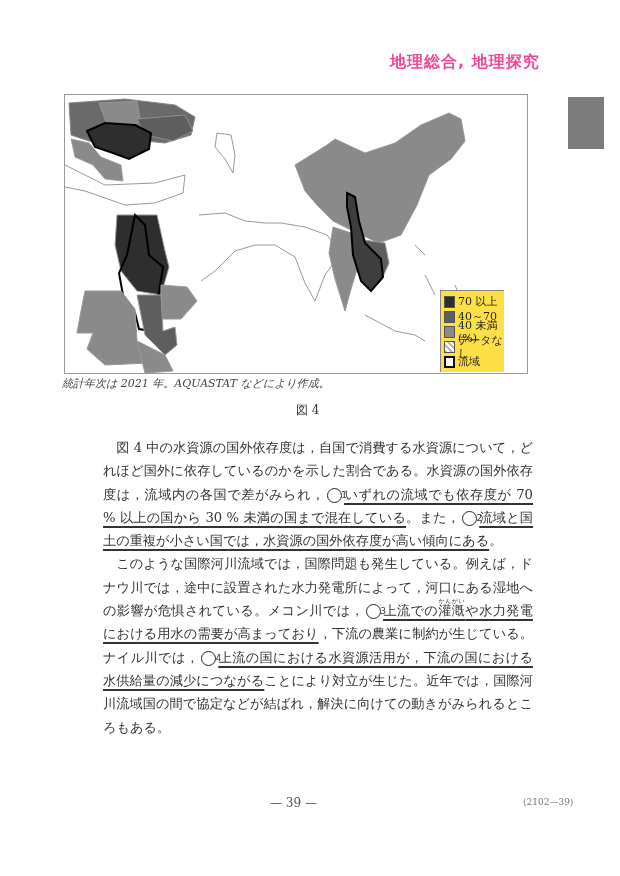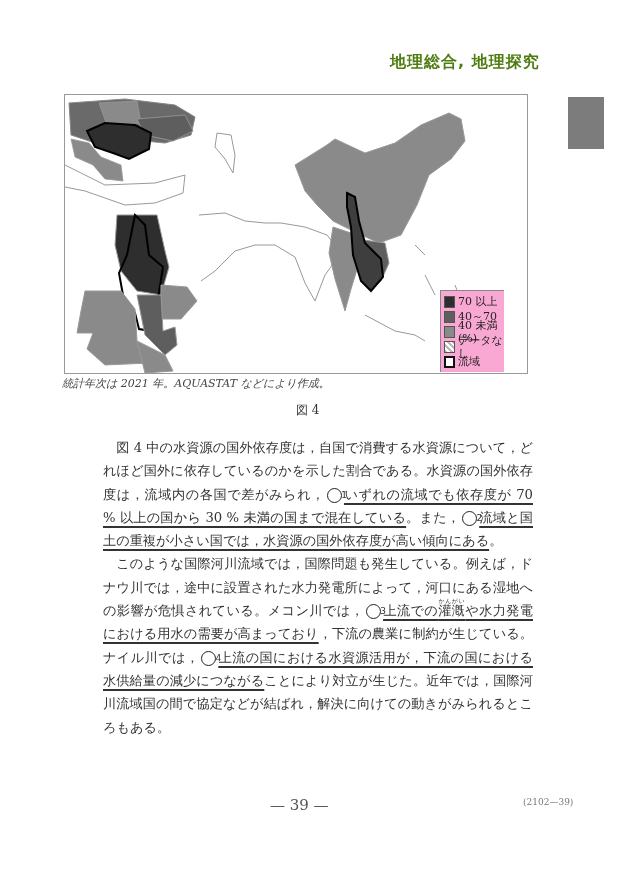--- a/index.html
+++ b/index.html
@@ -4,35 +4,35 @@
 <style>
   html, body { margin: 0; padding: 0; background: #ffffff; }
   body {
     width: 620px; height: 876px; position: relative; overflow: hidden;
     font-family: "DejaVu Serif", "Liberation Serif", serif;
     color: #222;
   }
   .header-title {
     position: absolute; top: 52px; left: 390px;
     font-family: "DejaVu Sans", "Liberation Sans", sans-serif;
-    font-weight: bold; font-size: 16px; letter-spacing: 1px; color: #4d7c0f;
+    font-weight: bold; font-size: 16px; letter-spacing: 1px; color: #ec4899;
   }
   .side-tab {
     position: absolute; top: 97px; left: 568px; width: 36px; height: 52px;
     background: #7c7c7c;
   }
   .map-frame {
     position: absolute; top: 94px; left: 64px; width: 462px; height: 278px;
     border: 1px solid #999; background: #fff; overflow: hidden;
   }
   .map-frame svg { position: absolute; left: 0; top: 0; }
   .legend {
     position: absolute; left: 375px; top: 195px; width: 64px; height: 82px;
     border: 1px solid #888; border-right: none; border-bottom: none;
-    background: #f9a8d4; font-size: 11px; line-height: 13px;
+    background: #fde047; font-size: 11px; line-height: 13px;
     font-family: "DejaVu Serif", "Liberation Serif", serif;
     padding: 3px 0 0 3px; box-sizing: border-box;
   }
   .legend-row { display: flex; align-items: center; height: 15px; }
   .swatch { width: 11px; height: 12px; margin-right: 3px; border: 1px solid #555; box-sizing: border-box; flex: none; }
   .sw-high { background: #2e2e2e; }
   .sw-mid { background: #5e5e5e; }
   .sw-low { background: #8a8a8a; }
   .sw-nodata { background: repeating-linear-gradient(45deg, #bbb 0 2px, #fff 2px 4px); }
   .sw-basin { background: #fff; border: 2px solid #111; }
@@ -48,21 +48,21 @@
   }
   .body-text p { margin: 0; text-indent: 1em; }
   .ul { text-decoration: underline; text-decoration-thickness: 1.5px; text-underline-offset: 4px; }
   .circ {
     display: inline-block; width: 13px; height: 13px; border: 1.4px solid #222;
     border-radius: 50%; font-size: 9px; line-height: 13px; text-align: center;
     font-family: "DejaVu Sans", sans-serif; margin: 0 2px; vertical-align: 1px;
   }
   ruby rt { font-size: 6px; }
   .page-num {
-    position: absolute; top: 796px; left: 270px; font-size: 15px; color: #555;
+    position: absolute; top: 796px; left: 270px; font-size: 12px; color: #555;
   }
   .page-code {
     position: absolute; top: 797px; left: 479px; font-size: 9px; color: #777; margin-left: 44px;
   }
 </style>
 </head>
 <body>
 
 <div class="header-title">地理総合, 地理探究</div>
 <div class="side-tab"></div>

